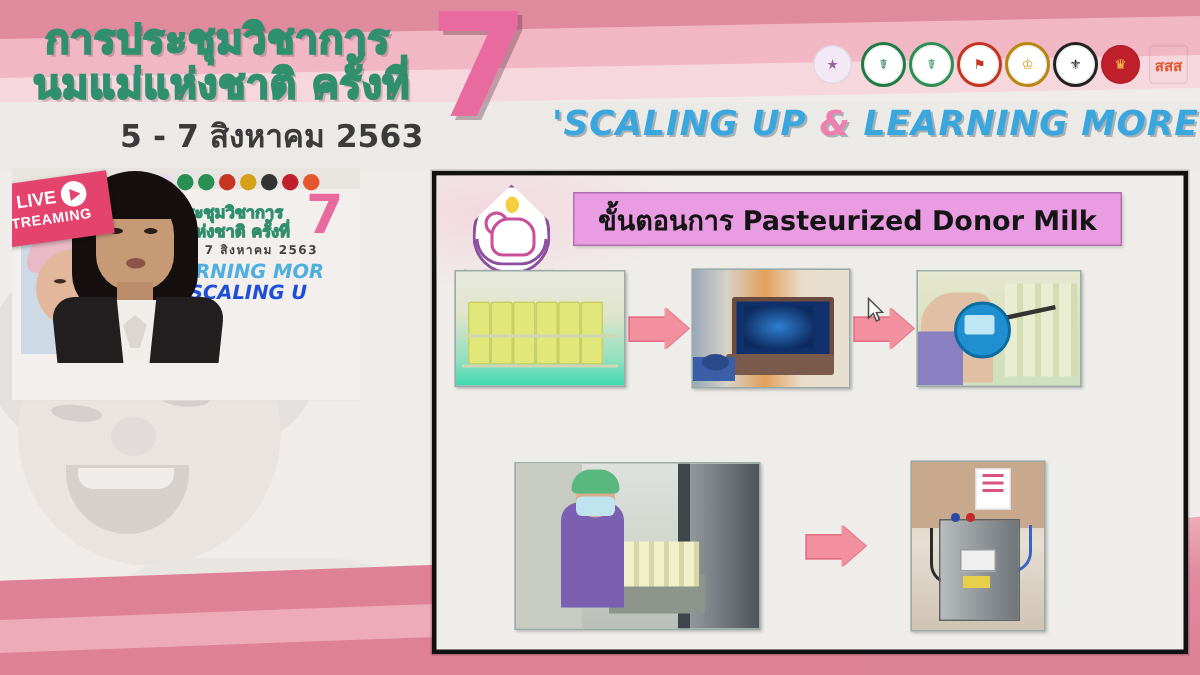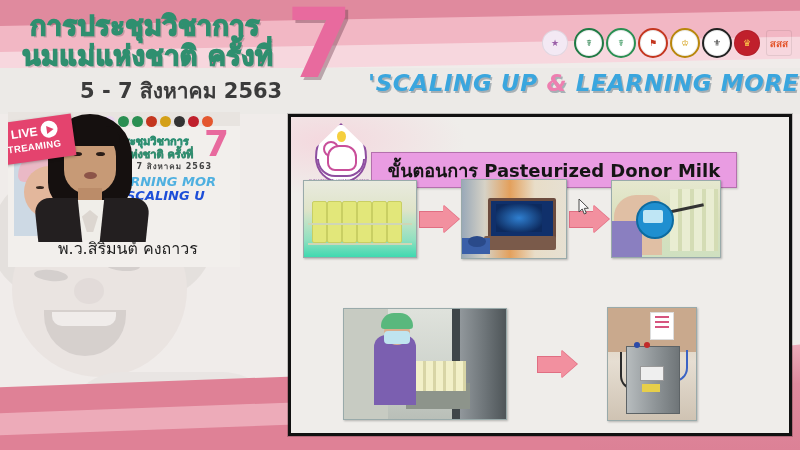--- a/index.html
+++ b/index.html
@@ -285,25 +285,24 @@
     border-bottom:2px solid #8e4fa0;border-left:2px solid #8e4fa0;border-right:2px solid #8e4fa0;
     border-radius:0 0 22px 22px;
   }
   .hmb-caption{
     position:absolute;left:0;top:58px;width:64px;text-align:center;
     font-size:3.2px;color:#8e4fa0;letter-spacing:.2px;
     font-family:"Liberation Sans",sans-serif;
   }
 
   .slide-title{
-    position:absolute;left:80px;top:11px;width:364px;height:34px;
+    position:absolute;left:91px;top:11px;width:364px;height:34px;
     background:#e99ce2;border:1px solid #b470ad;
     display:flex;align-items:center;justify-content:center;
     box-shadow:1px 1px 2px rgba(0,0,0,.18);
-    margin-top:24px;
   }
   .slide-title span{
     font-size:18px;font-weight:bold;color:#151515;white-space:nowrap;
     font-family:"DejaVu Sans",sans-serif;
   }
 
   .row{position:absolute;display:flex;align-items:center;}
   .row-top{left:12px;top:62px;width:478px;justify-content:flex-start;gap:0;}
   .row-bottom{left:52px;top:190px;width:420px;}
 
@@ -490,21 +489,20 @@
       <div class="lb-row">
         <span class="lb-live">LIVE</span>
         <span class="lb-play">
             <i></i>
           </span>
       </div>
       <div class="lb-stream">STREAMING</div>
     </div>
   </div>
 
-  <div class="speaker-name">พ.ว.สิริมนต์  คงถาวร</div>
 
   <div class="slide">
     <div class="slide-bg-swirl"></div>
 
     <div class="hmb-logo">
       <div class="hmb-drop"></div>
       <div class="hmb-dot"></div>
       <div class="hmb-head"></div>
       <div class="hmb-baby"></div>
       <div class="hmb-hand"></div>

